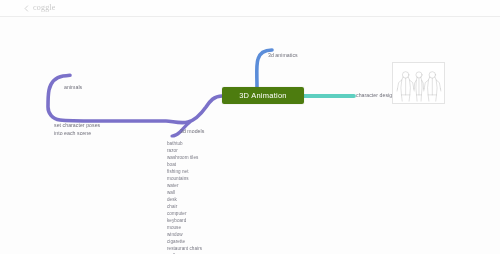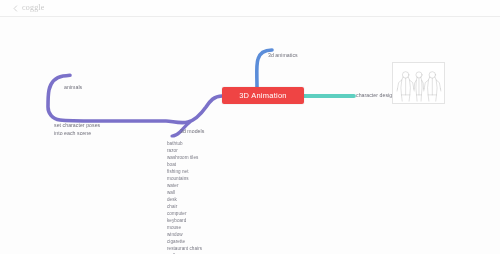--- a/index.html
+++ b/index.html
@@ -27,21 +27,21 @@
     position: absolute;
     left: 0;
     top: 0;
     width: 500px;
     height: 17px;
     background: #fefefe;
     border-bottom: 1px solid #ededed;
     box-sizing: border-box;
     display: flex;
     align-items: center;
-    padding-left: 12px;
+    padding-left: 23px;
   }
   #back-chevron {
     width: 7px;
     height: 7px;
     margin-right: 3px;
     flex: 0 0 auto;
     display: block;
   }
   #back-chevron svg { display: block; }
   #brand {
@@ -70,21 +70,21 @@
     display: block;
   }
 
   
   #root-node {
     position: absolute;
     left: 222px;
     top: 70px;
     width: 82px;
     height: 17px;
-    background: #ef4444;
+    background: #4d7c0f;
     border-radius: 2px;
     display: flex;
     align-items: center;
     justify-content: center;
     box-shadow: 0 0 0 1px rgba(0,0,0,0.03);
   }
   #root-node .node-text {
     font-size: 7.5px;
     color: #ffffff;
     letter-spacing: 0.25px;

